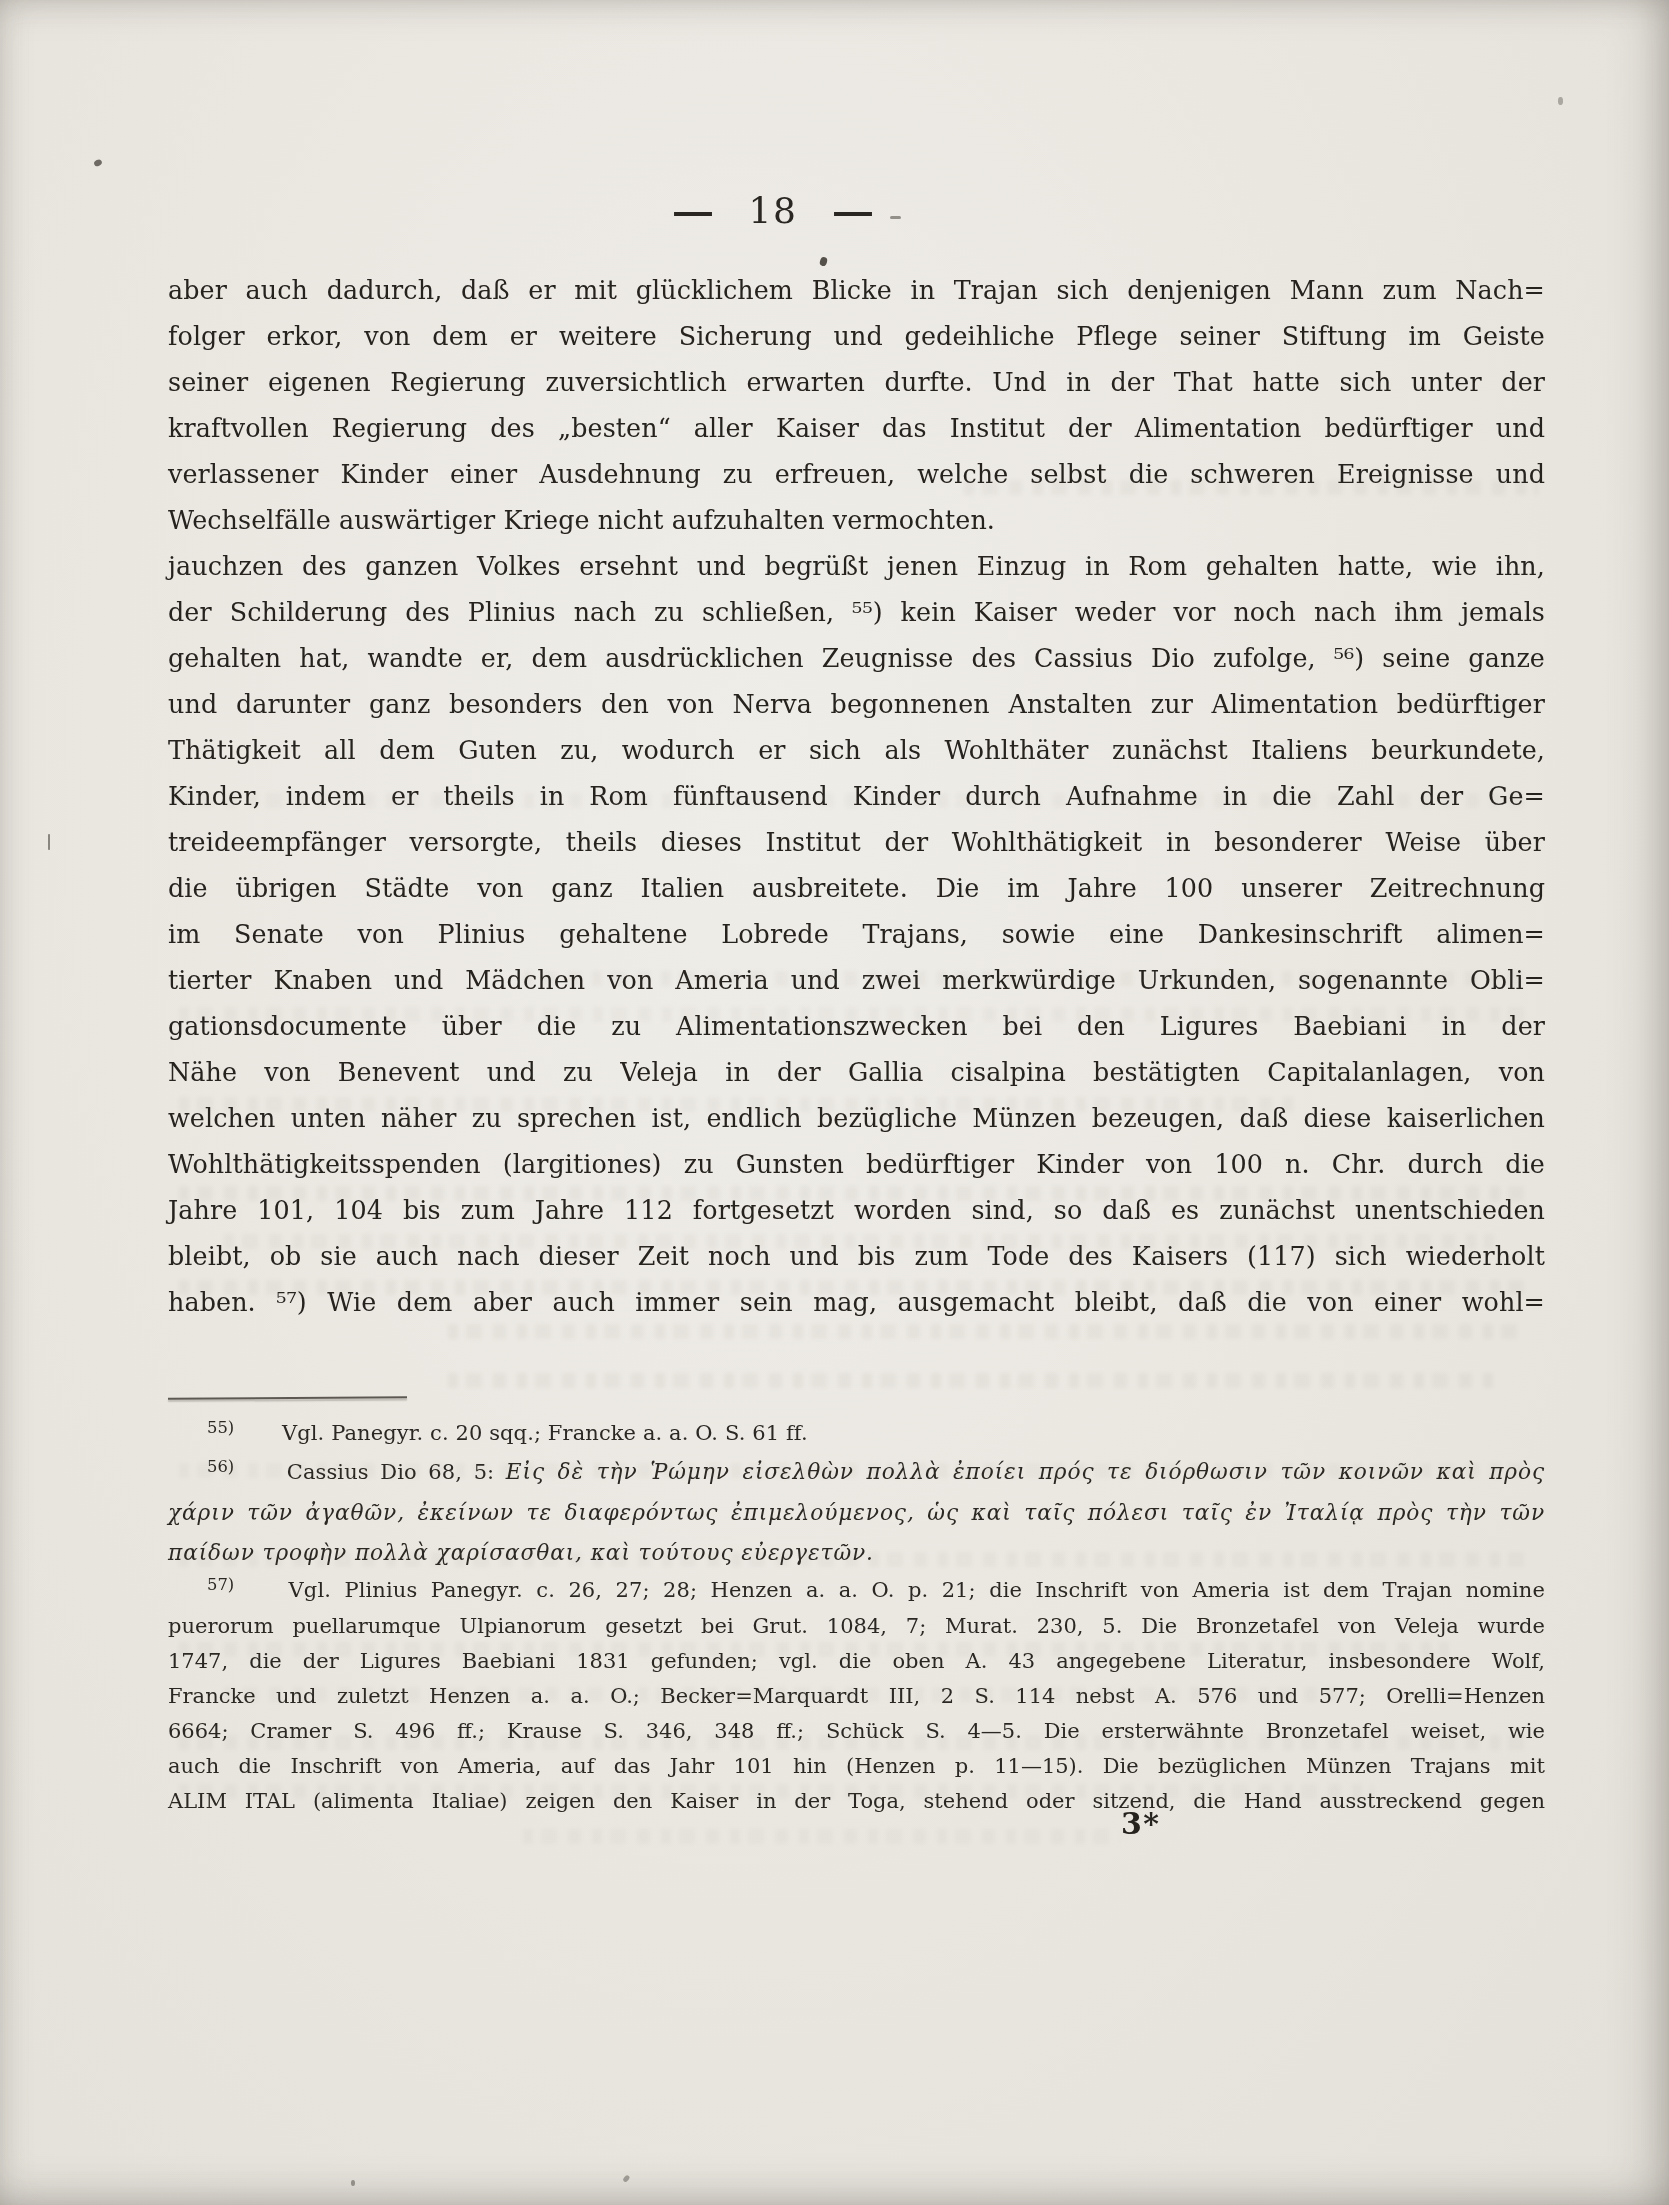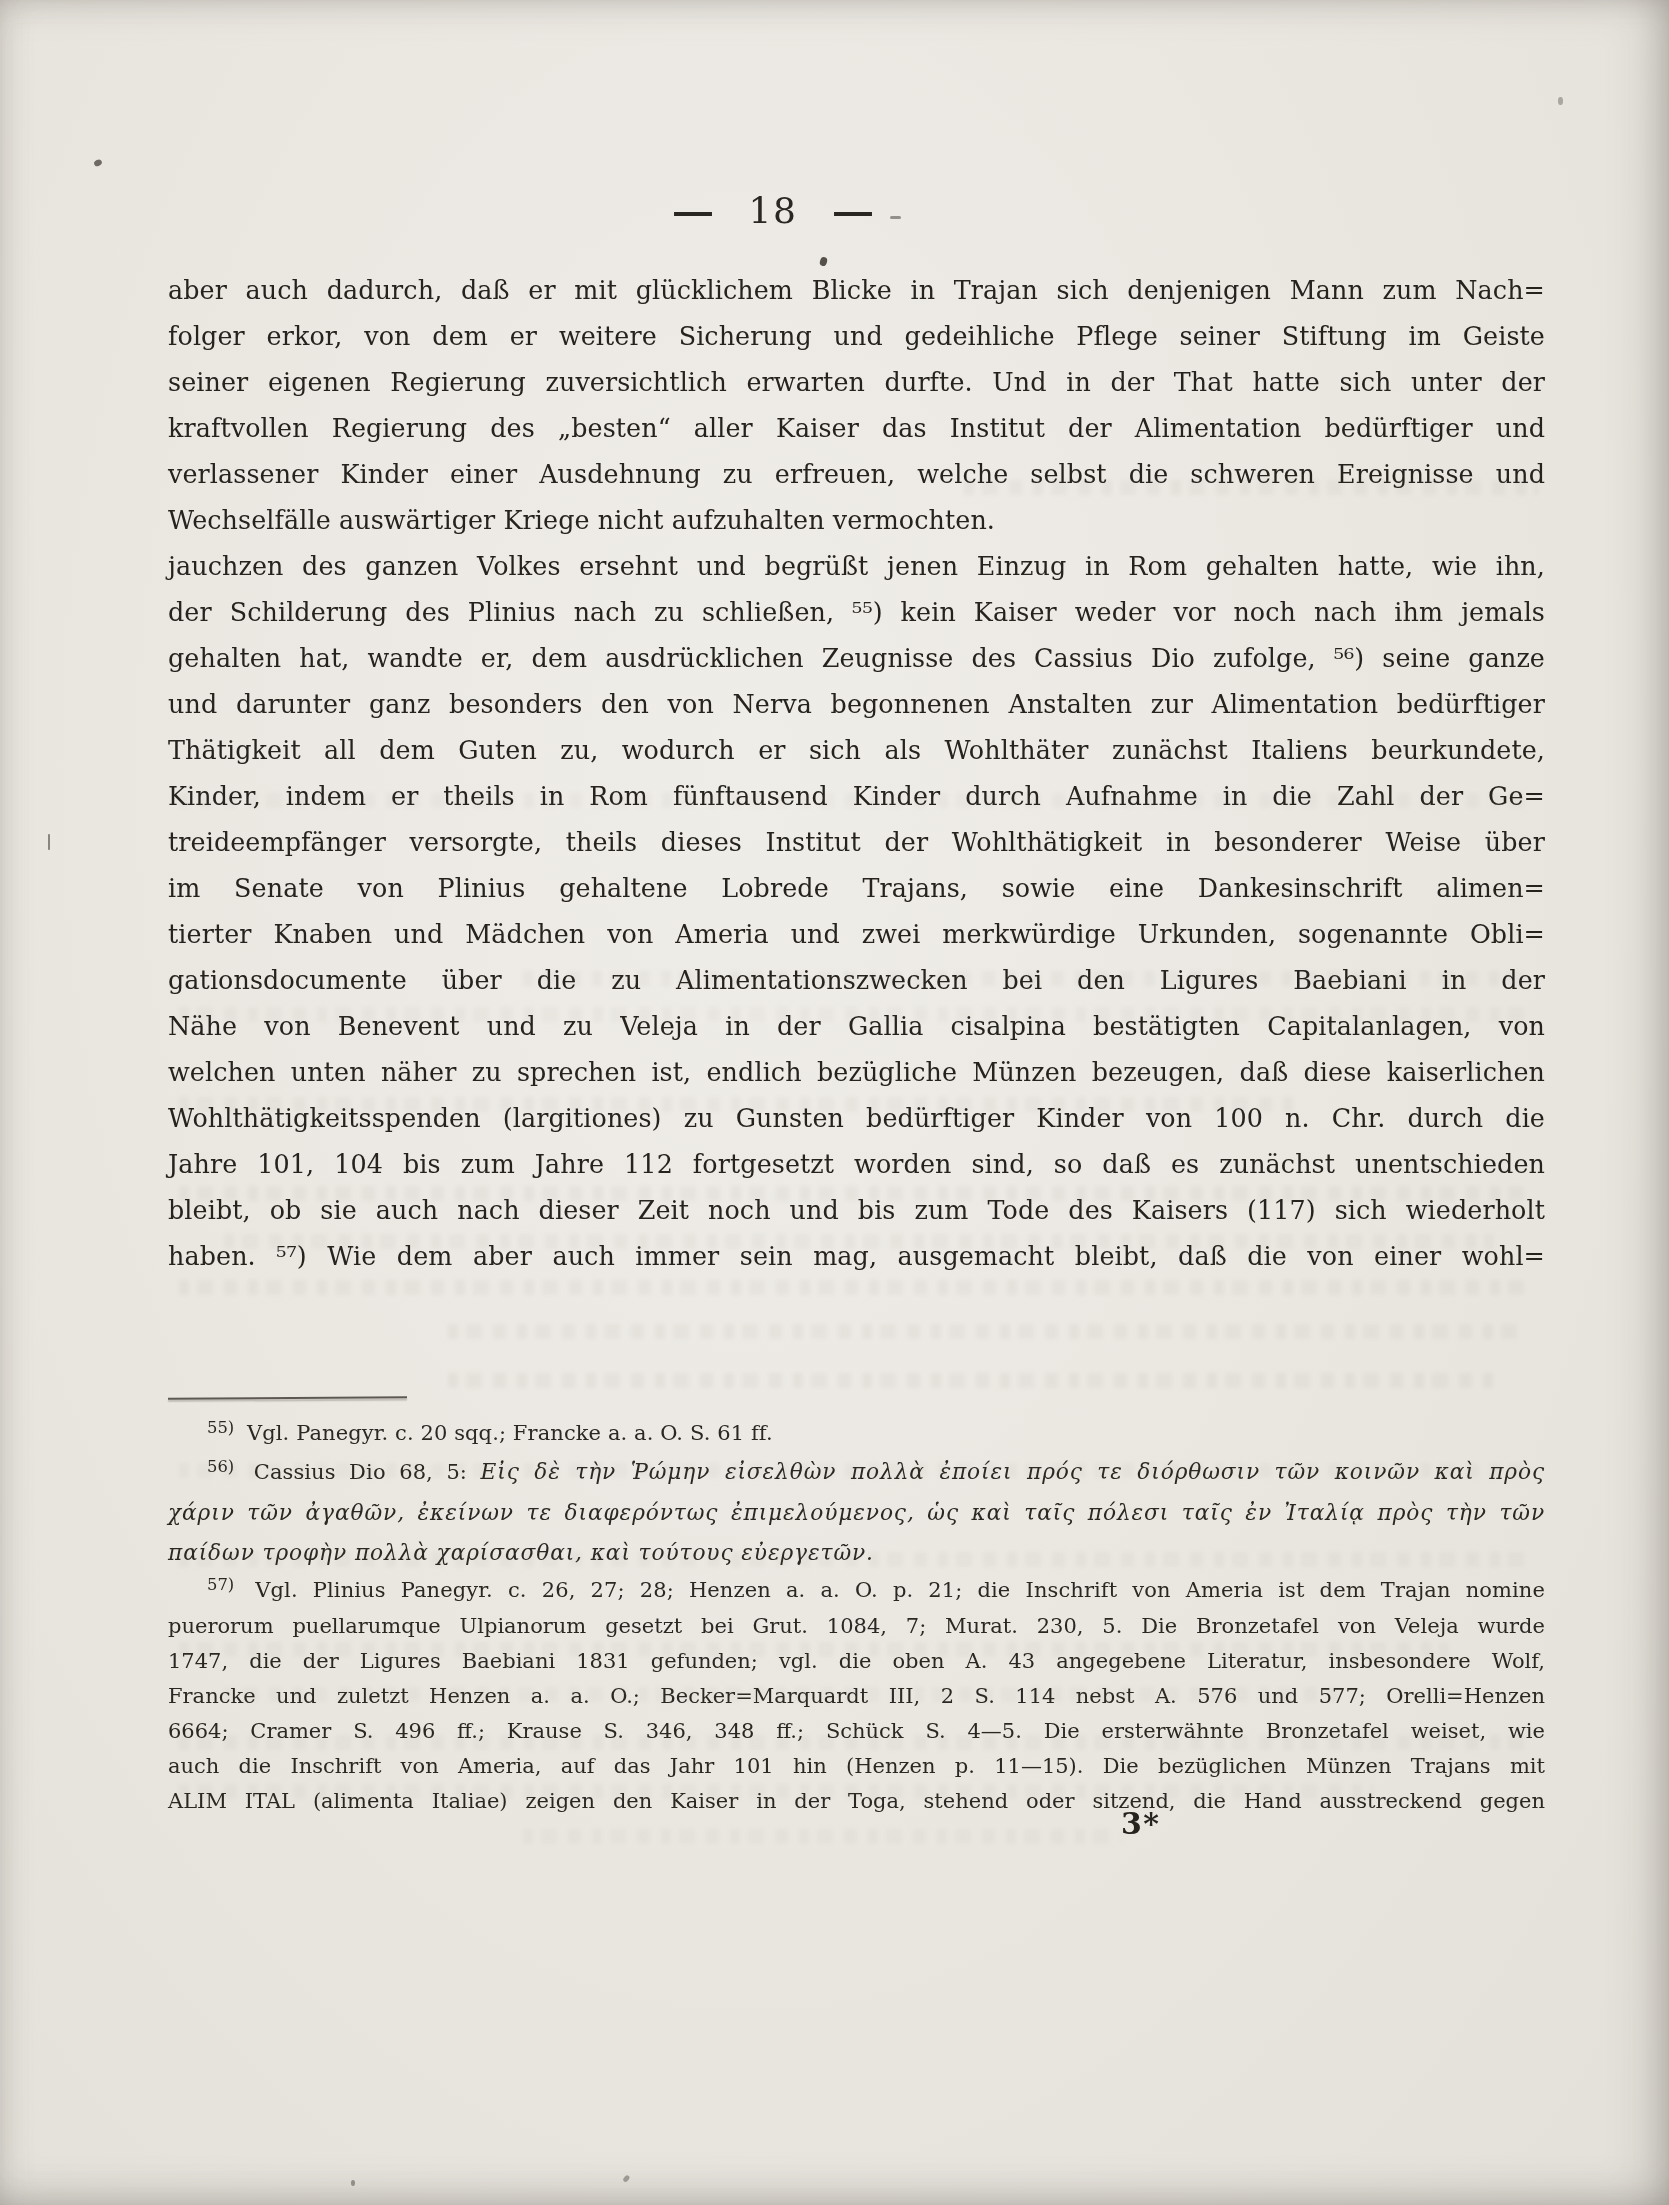--- a/index.html
+++ b/index.html
@@ -55,21 +55,21 @@
   .fn-line{
     line-height:35px;
     text-align:justify;text-align-last:justify;
   }
   .fn-line.short{text-align-last:left;}
   .fn-first{text-indent:39px;}
   .fn55{line-height:42px;}
   .fn56 .fn-line{line-height:39px;}
   .fnmark{font-size:16.4px;position:relative;top:-6.7px;margin-right:6px;}
   .greek{font-style:italic;font-size:21.7px;letter-spacing:0.9px;}
-  .fr{letter-spacing:0.1px;}
+  .fr{letter-spacing:0.1px;margin-left:35px;}
   
   .sig{
     position:absolute;left:1121px;top:1806px;
     font-size:30px;font-weight:bold;color:#26231f;letter-spacing:1.5px;
   }
   
   .ghost{
     position:absolute;height:15px;
     background:repeating-linear-gradient(90deg,
       rgba(100,94,82,.55) 0 9.7px, transparent 9.7px 18px,
@@ -106,20 +106,21 @@
     <div class="bl">verlassener Kinder einer Ausdehnung zu erfreuen, welche selbst die schweren Ereignisse und</div>
     <div class="bl endpar">Wechselfälle auswärtiger Kriege nicht aufzuhalten vermochten.</div>
 
     <div class="bl">jauchzen des ganzen Volkes ersehnt und begrüßt jenen Einzug in Rom gehalten hatte, wie ihn,</div>
     <div class="bl">der Schilderung des Plinius nach zu schließen, ⁵⁵) kein Kaiser weder vor noch nach ihm jemals</div>
     <div class="bl">gehalten hat, wandte er, dem ausdrücklichen Zeugnisse des Cassius Dio zufolge, ⁵⁶) seine ganze</div>
     <div class="bl">und darunter ganz besonders den von Nerva begonnenen Anstalten zur Alimentation bedürftiger</div>
     <div class="bl">Thätigkeit all dem Guten zu, wodurch er sich als Wohlthäter zunächst Italiens beurkundete,</div>
     <div class="bl">Kinder, indem er theils in Rom fünftausend Kinder durch Aufnahme in die Zahl der Ge=</div>
     <div class="bl">treideempfänger versorgte, theils dieses Institut der Wohlthätigkeit in besonderer Weise über</div>
+    <div class="bl">die übrigen Städte von ganz Italien ausbreitete. Die im Jahre 100 unserer Zeitrechnung</div>
     <div class="bl">im Senate von Plinius gehaltene Lobrede Trajans, sowie eine Dankesinschrift alimen=</div>
     <div class="bl">tierter Knaben und Mädchen von Ameria und zwei merkwürdige Urkunden, sogenannte Obli=</div>
     <div class="bl">gationsdocumente über die zu Alimentationszwecken bei den Ligures Baebiani in der</div>
     <div class="bl">Nähe von Benevent und zu Veleja in der Gallia cisalpina bestätigten Capitalanlagen, von</div>
     <div class="bl">welchen unten näher zu sprechen ist, endlich bezügliche Münzen bezeugen, daß diese kaiserlichen</div>
     <div class="bl">Wohlthätigkeitsspenden (largitiones) zu Gunsten bedürftiger Kinder von 100 n. Chr. durch die</div>
     <div class="bl">Jahre 101, 104 bis zum Jahre 112 fortgesetzt worden sind, so daß es zunächst unentschieden</div>
     <div class="bl">bleibt, ob sie auch nach dieser Zeit noch und bis zum Tode des Kaisers (117) sich wiederholt</div>
     <div class="bl">haben. ⁵⁷) Wie dem aber auch immer sein mag, ausgemacht bleibt, daß die von einer wohl=</div>
   </div>

